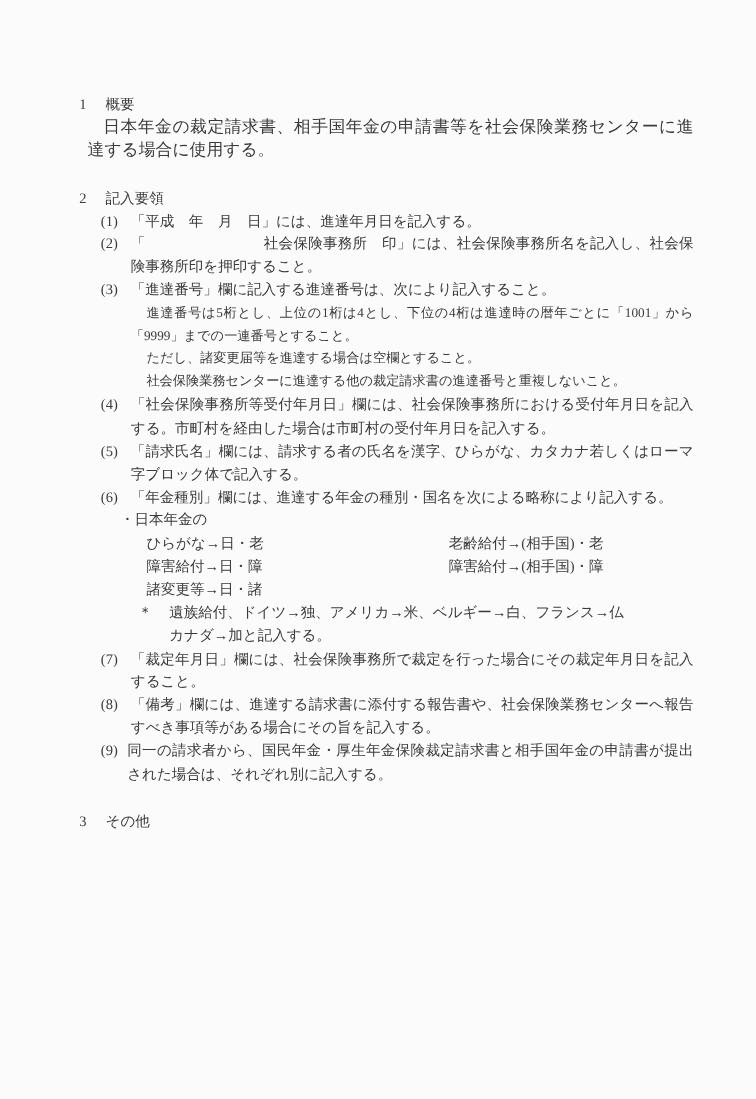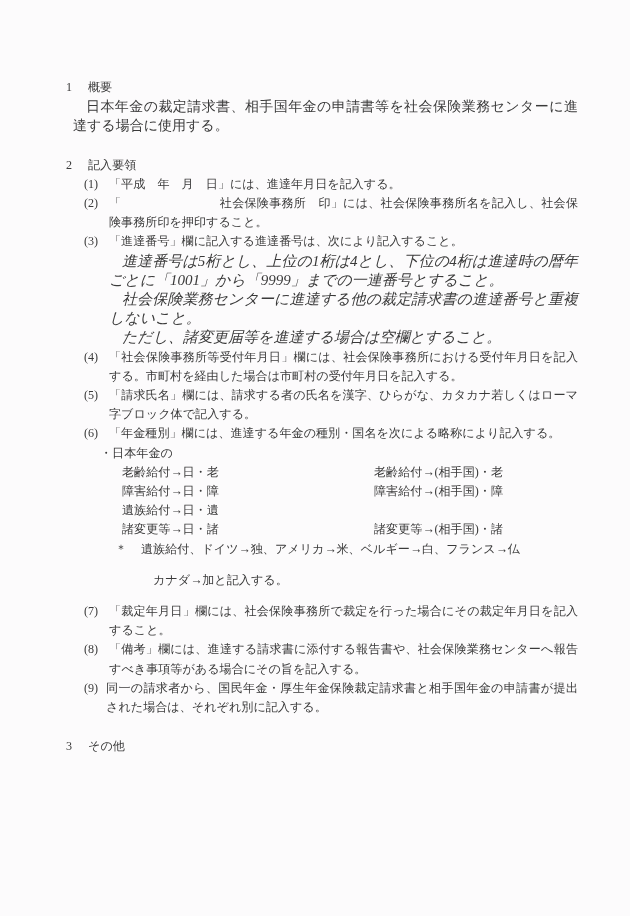--- a/index.html
+++ b/index.html
@@ -61,28 +61,27 @@
   }
   .item .txt {
     flex: 1 1 auto;
     text-align: justify;
     text-justify: inter-character;
   }
   .item.tight .lbl { width: 22px; }
 
   
   .subpara {
-    font-size: 15px;
+    font-size: 11px;
     line-height: 19.2px;
     margin: 0;
     padding-left: 43px;
     text-indent: 13px;
     text-align: justify;
     text-justify: inter-character;
-    font-style: italic;
   }
 
   
   .cols {
     position: relative;
     margin: 0;
     padding-left: 34px;
     font-size: 12.1px;
     line-height: 19.2px;
   }
@@ -109,21 +108,21 @@
     font-size: 12.1px;
     line-height: 19.2px;
     display: flex;
   }
   .note .star {
     flex: 0 0 26px;
     width: 26px;
   }
   .note .ntxt { flex: 1 1 auto; }
   .note-cont {
-    margin: 12px;
+    margin: 0;
     padding-left: 75px;
     font-size: 12.1px;
     line-height: 19.2px;
   }
   .gap-md { height: 20px; }
 </style>
 </head>
 <body style="color: rgb(58, 58, 58); background: rgb(252, 251, 252);">
 
 <div class="page">
@@ -149,22 +148,22 @@
   <div class="item">
     <span class="lbl">(2)</span>
     <span class="txt">「　　　　　　　　社会保険事務所　印」には、社会保険事務所名を記入し、社会保険事務所印を押印すること。</span>
   </div>
 
   <div class="item">
     <span class="lbl">(3)</span>
     <span class="txt">「進達番号」欄に記入する進達番号は、次により記入すること。</span>
   </div>
   <p class="subpara">進達番号は5桁とし、上位の1桁は4とし、下位の4桁は進達時の暦年ごとに「1001」から「9999」までの一連番号とすること。</p>
+  <p class="subpara">ただし、諸変更届等を進達する場合は空欄とすること。</p>
   <p class="subpara">社会保険業務センターに進達する他の裁定請求書の進達番号と重複しないこと。</p>
-  <p class="subpara">ただし、諸変更届等を進達する場合は空欄とすること。</p>
 
   <div class="item">
     <span class="lbl">(4)</span>
     <span class="txt">「社会保険事務所等受付年月日」欄には、社会保険事務所における受付年月日を記入する。市町村を経由した場合は市町村の受付年月日を記入する。</span>
   </div>
 
   <div class="item">
     <span class="lbl">(5)</span>
     <span class="txt">「請求氏名」欄には、請求する者の氏名を漢字、ひらがな、カタカナ若しくはローマ字ブロック体で記入する。</span>
   </div>
@@ -172,33 +171,31 @@
   <div class="item">
     <span class="lbl">(6)</span>
     <span class="txt">「年金種別」欄には、進達する年金の種別・国名を次による略称により記入する。</span>
   </div>
 
   <div class="cols">
     <div class="row bullet-row">
       <span class="c1">・日本年金の</span>
     </div>
     <div class="row data-row">
-      <span class="c1">老齢給付→日・老</span>
+      <span class="c1">ひらがな→日・老</span>
       <span class="c2">老齢給付→(相手国)・老</span>
     </div>
     <div class="row data-row">
       <span class="c1">障害給付→日・障</span>
       <span class="c2">障害給付→(相手国)・障</span>
     </div>
     <div class="row data-row">
-      <span class="c1">遺族給付→日・遺</span>
     </div>
     <div class="row data-row">
       <span class="c1">諸変更等→日・諸</span>
-      <span class="c2">諸変更等→(相手国)・諸</span>
     </div>
   </div>
 
   <div class="note">
     <span class="star">＊</span>
     <span class="ntxt">遺族給付、ドイツ→独、アメリカ→米、ベルギー→白、フランス→仏</span>
   </div>
   <p class="note-cont">カナダ→加と記入する。</p>
 
   <div class="item">

